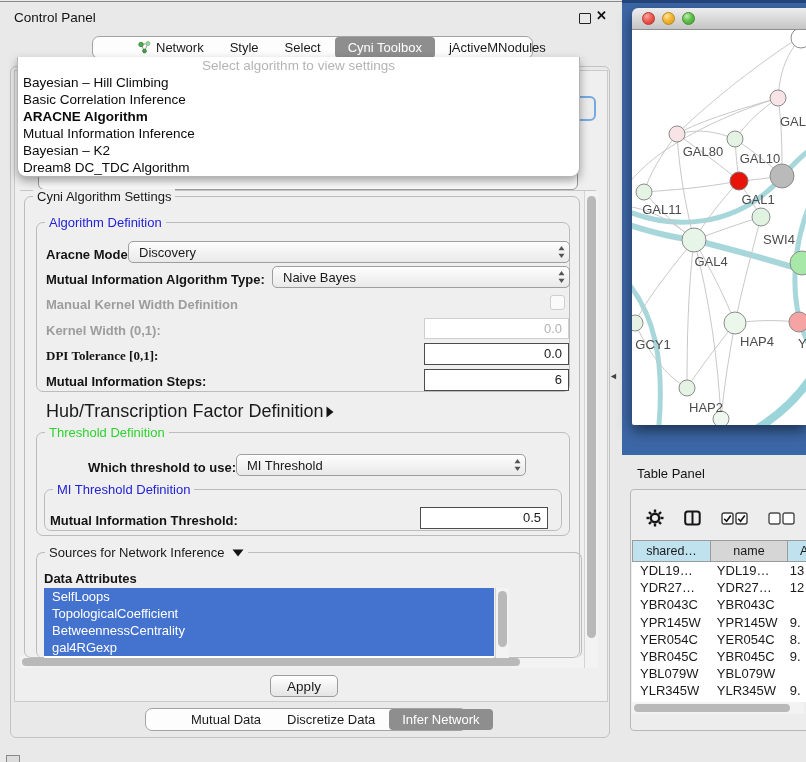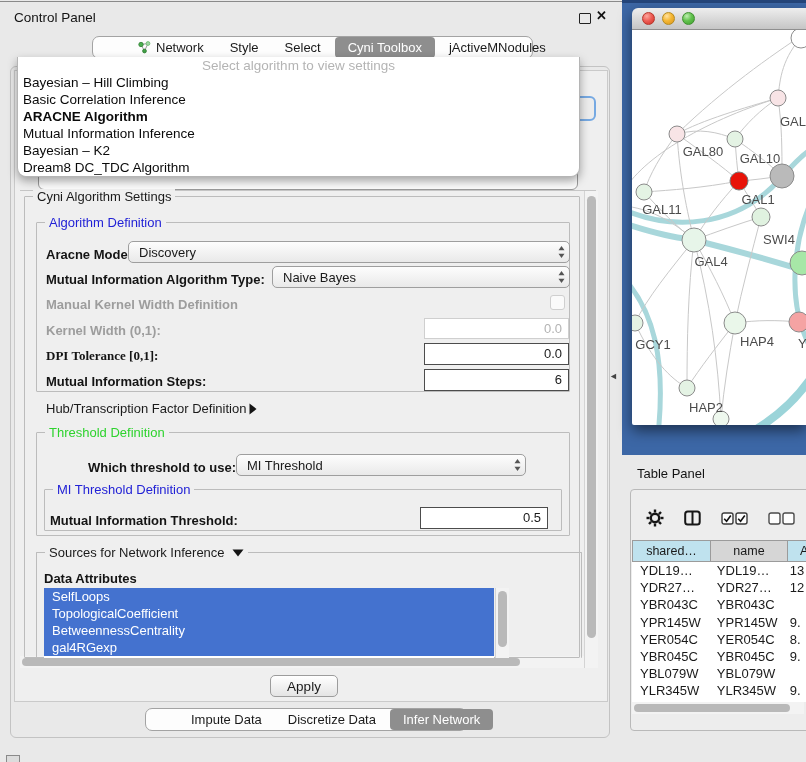--- a/index.html
+++ b/index.html
@@ -29,21 +29,21 @@
   
   .outer-panel{left:10px;top:66px;width:600px;height:672px;border:1px solid #c3c3c3;
     border-radius:6px;background:#e9e9e9;box-sizing:border-box;}
   .inner-panel{left:14px;top:70px;width:594px;height:632px;background:#efefef;
     border:1px solid #cacaca;box-sizing:border-box;}
   .frag-line{left:20px;top:190px;width:576px;height:1px;background:#c6c6c6;}
   .frag-combo{left:38px;top:168px;width:540px;height:22px;background:#fbfbfb;
     border:1px solid #9a9a9a;border-radius:6px;box-sizing:border-box;}
   .frag-spin{left:574px;top:96px;width:22px;height:25px;background:#ececec;border:2px solid #76a9e2;
     border-radius:6px;box-sizing:border-box;}
-  .group{border:1px solid #bcbcbc;border-radius:1px;box-sizing:border-box;padding-left:40px;}
+  .group{border:1px solid #bcbcbc;border-radius:7px;box-sizing:border-box;padding-left:40px;}
   .glabel{position:absolute;top:-8px;left:8px;background:#efefef;padding:0 4px;font-size:13px;white-space:nowrap;}
   .blue{color:#2222d6;}
   .green{color:#2ed32e;}
   .lbl{font-size:13px;font-weight:bold;color:#141414;white-space:nowrap;}
   .dis{color:#9d9d9d;}
   .combo{background:linear-gradient(#fdfdfd,#e9e9e9);border:1px solid #9e9e9e;border-radius:5px;
     display:flex;align-items:center;box-sizing:border-box;font-size:13px;}
   .combo .ctext{flex:1;padding-left:10px;white-space:nowrap;overflow:hidden;}
   .combo .cspin{width:16px;align-self:stretch;display:flex;align-items:center;justify-content:center;}
   .field{background:#fff;border:1px solid #4c4c4c;box-sizing:border-box;font-size:13px;
@@ -178,21 +178,21 @@
   </div>
   <div class="abs lbl dis" style="left:46px;top:297px;">Manual Kernel Width Definition</div>
   <div class="abs checkbox" style="left:550px;top:295px;"></div>
   <div class="abs lbl dis" style="left:46px;top:323px;">Kernel Width (0,1):</div>
   <div class="abs field dis" style="left:424px;top:318px;width:145px;height:21px;">0.0</div>
   <div class="abs lbl" style="left:46px;top:348px;font-family:Liberation Serif, serif;">DPI Tolerance [0,1]:</div>
   <div class="abs field" style="left:424px;top:343px;width:145px;height:22px;">0.0</div>
   <div class="abs lbl" style="left:46px;top:374px;">Mutual Information Steps:</div>
   <div class="abs field" style="left:424px;top:369px;width:145px;height:22px;">6</div>
 
-  <div class="abs" style="left:46px;top:401px;font-size:13px;display:flex;align-items:center;gap:3px;text-align:center;">
+  <div class="abs" style="left:46px;top:401px;font-size:18px;display:flex;align-items:center;gap:3px;text-align:center;">
     <span>Hub/Transcription Factor Definition</span>
     <span style="display:inline-flex;">
         <svg width="8" height="12" viewBox="0 0 8 12">
           <path d="M0.5 0.5 L7.5 6 L0.5 11.5 Z" fill="#141414"></path>
         </svg>
       </span>
   </div>
 
   <div class="abs group" style="left:36px;top:432px;width:534px;height:104px;">
     <span class="glabel green">Threshold Definition</span>
@@ -231,21 +231,21 @@
       <div class="li-sel">gal4RGexp</div>
     </div>
   <div class="abs vscroll" style="left:495px;top:588px;width:14px;height:70px;">
     <div class="vthumb" style="top:3px;height:56px;"></div>
   </div>
 
   <div class="abs btn" style="left:270px;top:675px;width:68px;height:22px;">Apply</div>
 
   <div class="abs tabbar bot-tabbar">
     <div class="tab">
-        <span>Impute Data</span>
+        <span>Mutual Data</span>
       </div>
     <div class="sep"></div>
     <div class="tab">
         <span>Discretize Data</span>
       </div>
     <div class="tab sel">
         <span>Infer Network</span>
       </div>
   </div>
 

